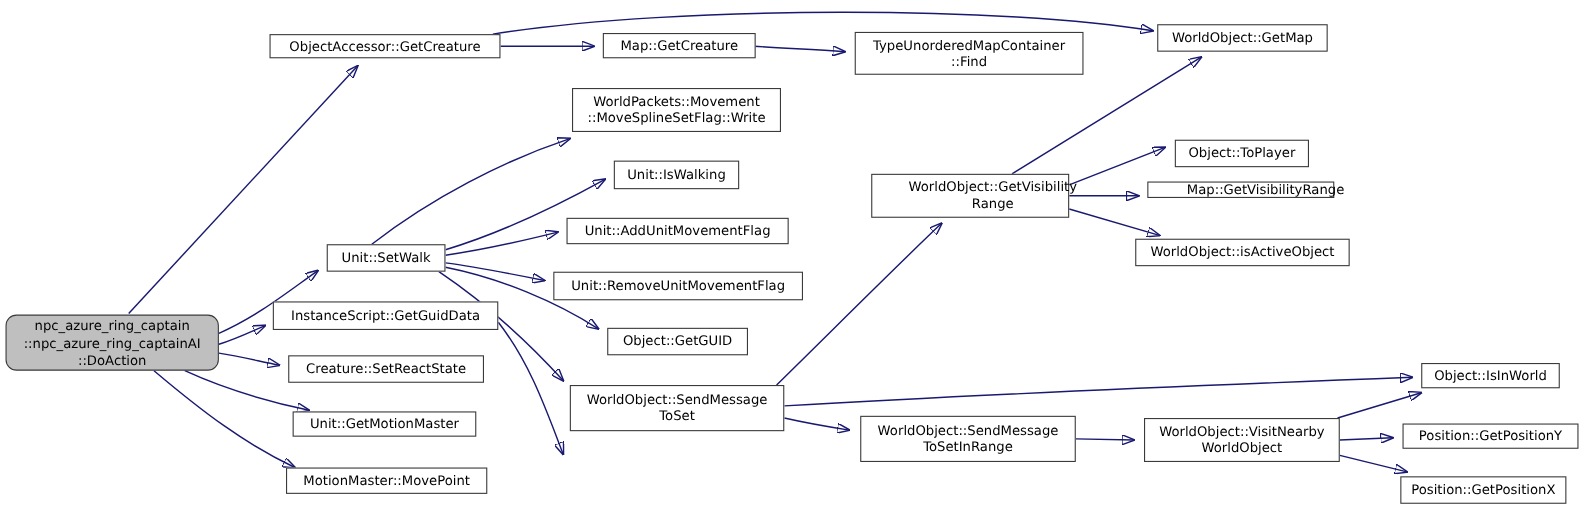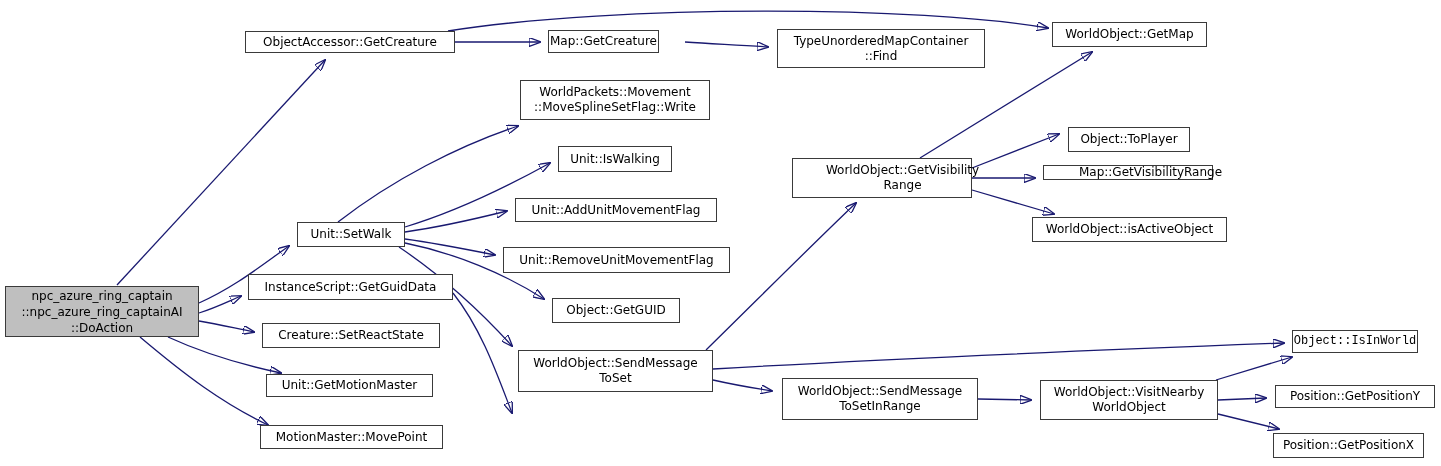--- a/index.html
+++ b/index.html
@@ -33,20 +33,21 @@
     font-size: 12px;
     line-height: 15px;
     color: #000000;
     white-space: pre-line;
     cursor: pointer;
   }
   .node.root {
     background: #bfbfbf;
     line-height: 16px;
     cursor: default;
+    border-radius: 10px;
   }
 </style>
 </head>
 <body>
 
 <div class="graph-canvas">
 
   <svg class="edges-layer" width="1441" height="466" viewBox="0 0 1441 466">
     <defs>
       <marker id="arrow" markerUnits="userSpaceOnUse" markerWidth="12" markerHeight="9" refX="11" refY="4.5" orient="auto">
@@ -80,21 +81,21 @@
     <path d="M1216,380 L1292,357" marker-end="url(#arrow)"></path>
     <path d="M1218,400 L1266,398" marker-end="url(#arrow)"></path>
     <path d="M1218,414 L1279,429" marker-end="url(#arrow)"></path>
   </svg>
 
   <div class="node root" style="left:5px; top:286px; width:194px; height:51px;"><span>npc_azure_ring_captain
 ::npc_azure_ring_captainAI
 ::DoAction</span></div>
 
   <div class="node" style="left:245px; top:31px; width:210px; height:22px;"><span>ObjectAccessor::GetCreature</span></div>
-  <div class="node" style="left:548px; top:30px; width:111px; height:23px;"><span>Map::GetCreature</span></div>
+  <div class="node" style="left:548px; top:30px; width:139px; height:23px;"><span>Map::GetCreature</span></div>
   <div class="node" style="left:777px; top:29px; width:208px; height:39px;"><span>TypeUnorderedMapContainer
 ::Find</span></div>
   <div class="node" style="left:1052px; top:22px; width:155px; height:25px;"><span>WorldObject::GetMap</span></div>
   <div class="node" style="left:520px; top:80px; width:190px; height:40px;"><span>WorldPackets::Movement
 ::MoveSplineSetFlag::Write</span></div>
   <div class="node" style="left:558px; top:146px; width:114px; height:26px;"><span>Unit::IsWalking</span></div>
   <div class="node" style="left:515px; top:198px; width:202px; height:24px;"><span>Unit::AddUnitMovementFlag</span></div>
   <div class="node" style="left:503px; top:247px; width:227px; height:26px;"><span>Unit::RemoveUnitMovementFlag</span></div>
   <div class="node" style="left:552px; top:298px; width:128px; height:25px;"><span>Object::GetGUID</span></div>
   <div class="node" style="left:297px; top:222px; width:108px; height:25px;"><span>Unit::SetWalk</span></div>
@@ -106,17 +107,17 @@
 ToSet</span></div>
   <div class="node" style="left:792px; top:158px; width:180px; height:40px;padding-left:41px;"><span>WorldObject::GetVisibility
 Range</span></div>
   <div class="node" style="left:1068px; top:127px; width:122px; height:25px;"><span>Object::ToPlayer</span></div>
   <div class="node" style="left:1043px; top:165px; width:170px; height:15px;padding-left:45px;"><span>Map::GetVisibilityRange</span></div>
   <div class="node" style="left:1032px; top:217px; width:195px; height:25px;"><span>WorldObject::isActiveObject</span></div>
   <div class="node" style="left:782px; top:378px; width:196px; height:42px;"><span>WorldObject::SendMessage
 ToSetInRange</span></div>
   <div class="node" style="left:1040px; top:380px; width:178px; height:40px;"><span>WorldObject::VisitNearby
 WorldObject</span></div>
-  <div class="node" style="left:1292px; top:330px; width:126px; height:23px;font-family:Liberation Mono, monospace;"><span>Object::IsInWorld</span></div>
+  <div class="node" style="left:1292px; top:330px; width:126px; height:23px;"><span>Object::IsInWorld</span></div>
   <div class="node" style="left:1275px; top:385px; width:160px; height:23px;"><span>Position::GetPositionY</span></div>
   <div class="node" style="left:1273px; top:433px; width:151px; height:25px;"><span>Position::GetPositionX</span></div>
 
 </div>
 
 </body></html>

